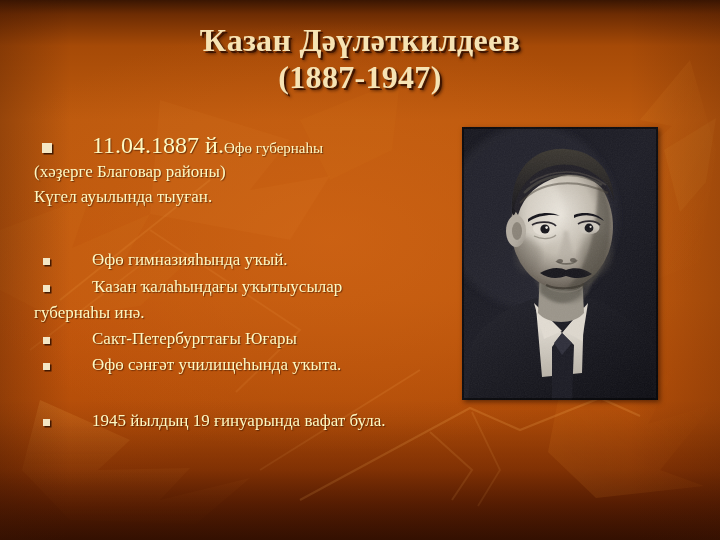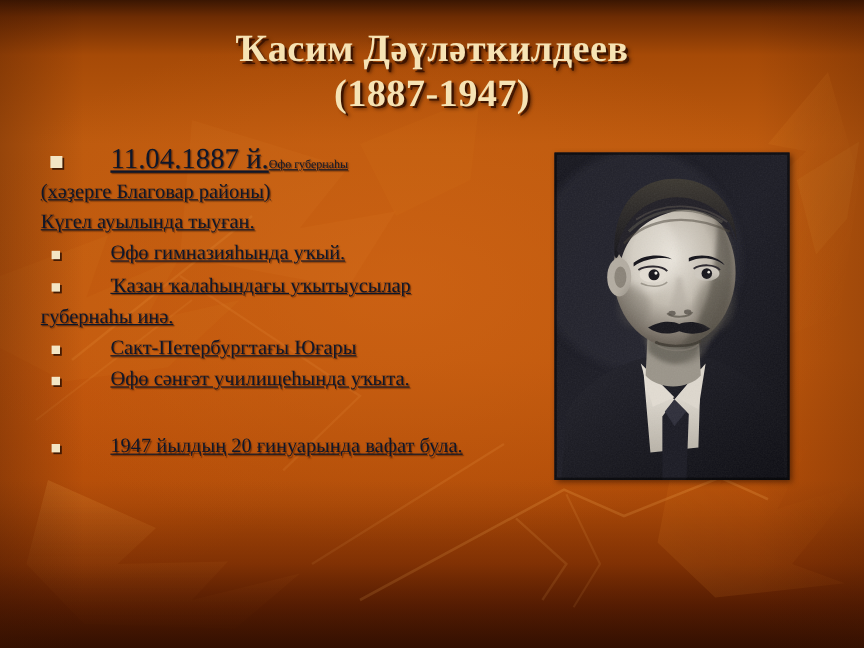--- a/index.html
+++ b/index.html
@@ -69,24 +69,23 @@
     color: #f6e3b4;
     text-shadow: 2px 2px 0 rgba(45,12,0,0.75), 3px 3px 3px rgba(30,8,0,0.55);
     letter-spacing: 0.3px;
     white-space: nowrap;
   }
 
   
   .body-block {
     position: absolute;
     left: 30px;
-    top: 120px;
+    top: 132px;
     width: 430px;
-    color: #0f172a;
-    text-decoration: underline;
+    color: #fef9c3;
   }
   .row {
     display: flex;
     align-items: baseline;
     white-space: nowrap;
   }
   .bullet-cell {
     width: 62px;
     flex: 0 0 62px;
     display: flex;
@@ -97,34 +96,34 @@
     background: #f3e6c4;
     box-shadow: 1.5px 1.5px 0 rgba(40,12,0,0.8);
   }
   .sq-lg { width: 10px; height: 10px; margin-left: 12px; }
   .sq-sm { width: 7px;  height: 7px;  margin-left: 13px; }
 
   .txt {
     text-shadow: 1px 1px 1px rgba(45,14,0,0.55);
   }
   .t-big   { font-size: 24px; }
-  .t-small { font-size: 10px; }
+  .t-small { font-size: 15px; }
   .t-mid   { font-size: 17px; }
 
   .cont {
     font-size: 17px;
     padding-left: 4px;
     text-shadow: 1px 1px 1px rgba(45,14,0,0.55);
     white-space: nowrap;
   }
 
   .r1 { height: 30px; }
   .r2 { height: 25px; }
   .r3 { height: 26px; text-align: right; }
-  .r4 { height: 27px; }
+  .r4 { height: 27px; margin-top: 37px; }
   .r5 { height: 26px; }
   .r6 { height: 26px; }
   .r7 { height: 26px; }
   .r8 { height: 26px; }
   .r9 { height: 26px; text-align: center; }
   .spacer { height: 30px; }
 
   
   .photo-frame {
     position: absolute;
@@ -181,21 +180,21 @@
     <path d="M260,470 L420,370" stroke="#ffb760" stroke-opacity="0.14" stroke-width="2" fill="none"></path>
     <path d="M150,230 L300,330 L236,392" stroke="#ffb760" stroke-opacity="0.11" stroke-width="2" fill="none"></path>
 
     <path d="M664,150 L716,118 L706,182 L680,212 Z" fill="#f0a041" fill-opacity="0.11"></path>
     <path d="M300,120 L400,80 L392,150 L330,180 Z" fill="#e08a2a" fill-opacity="0.08"></path>
   </svg>
 
   <div class="vignette"></div>
 
   <div class="title-block">
-    <div class="title-line">Ҡасим Дәүләткилдеев</div>
+    <div class="title-line">Ҡазан Дәүләткилдеев</div>
     <div class="title-line">(1887-1947)</div>
   </div>
 
   <div class="body-block">
 
     <div class="row r1">
       <span class="bullet-cell">
           <i class="sq sq-lg"></i>
         </span>
       <span class="txt t-big">11.04.1887 й.</span>
@@ -238,21 +237,21 @@
         </span>
       <span class="txt t-mid">Өфө сәнғәт училищеһында уҡыта.</span>
     </div>
 
     <div class="spacer"></div>
 
     <div class="row r9">
       <span class="bullet-cell">
           <i class="sq sq-sm"></i>
         </span>
-      <span class="txt t-mid">1947 йылдың  20 ғинуарында  вафат була.</span>
+      <span class="txt t-mid">1945 йылдың  19 ғинуарында  вафат була.</span>
     </div>
 
   </div>
 
   <div class="photo-frame">
     <svg class="photo-canvas" width="196" height="273" viewBox="0 0 196 273" preserveAspectRatio="none">
       <defs>
         <radialGradient id="faceg" cx="48%" cy="40%" r="58%">
           <stop offset="0%" stop-color="#e8e3da"></stop>
           <stop offset="55%" stop-color="#c3bcb0"></stop>

